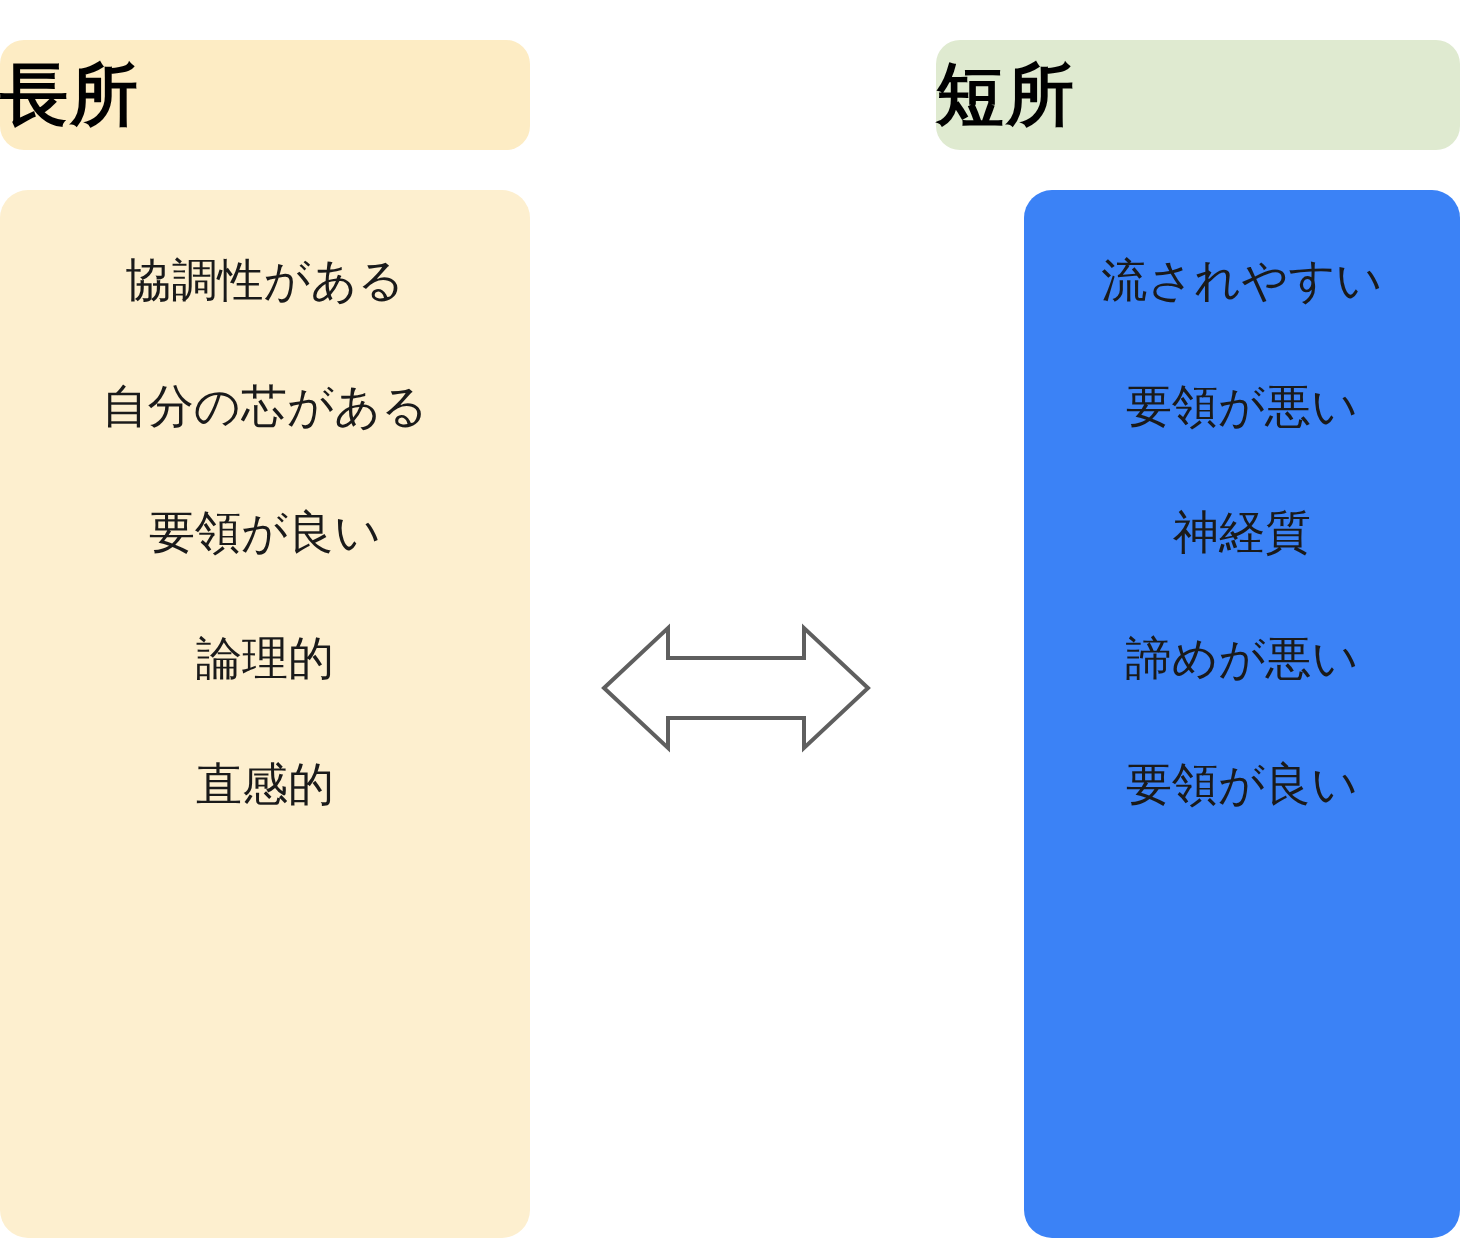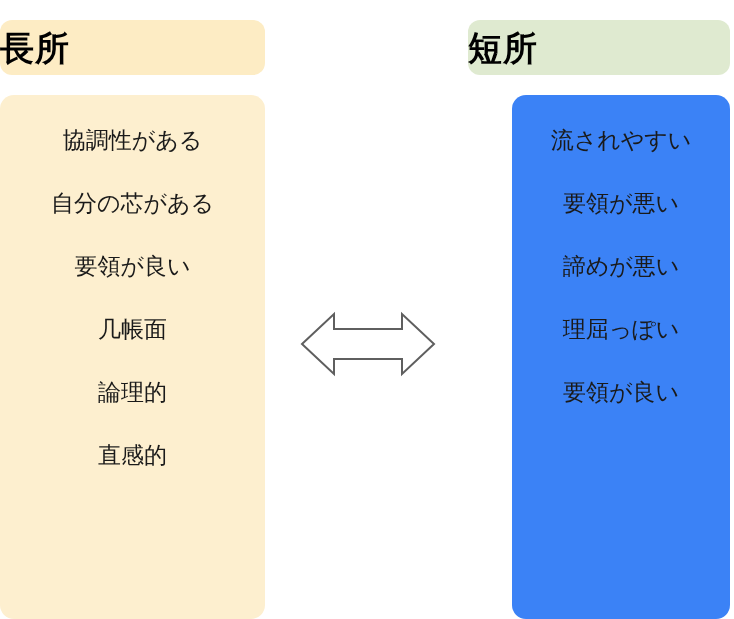--- a/index.html
+++ b/index.html
@@ -101,41 +101,40 @@
 
   <div class="column column-left">
     <div class="col-header">
       <span class="col-header-title">長所</span>
     </div>
     <div class="col-body">
       <ul class="trait-list">
         <li class="trait-item">協調性がある</li>
         <li class="trait-item">自分の芯がある</li>
         <li class="trait-item">要領が良い</li>
-        <li class="trait-item">几帳面</li>
         <li class="trait-item">論理的</li>
         <li class="trait-item">直感的</li>
       </ul>
     </div>
   </div>
 
   <div class="center-arrow">
     <svg viewBox="0 0 136 72" xmlns="http://www.w3.org/2000/svg">
       <polygon points="2,36 34,6 34,21 102,21 102,6 134,36 102,66 102,51 34,51 34,66" fill="#ffffff" stroke="#5f5f5f" stroke-width="2" stroke-linejoin="miter"></polygon>
     </svg>
   </div>
 
   <div class="column column-right">
     <div class="col-header">
       <span class="col-header-title">短所</span>
     </div>
     <div class="col-body">
       <ul class="trait-list">
         <li class="trait-item">流されやすい</li>
         <li class="trait-item">要領が悪い</li>
+        <li class="trait-item">神経質</li>
         <li class="trait-item">諦めが悪い</li>
-        <li class="trait-item">理屈っぽい</li>
         <li class="trait-item">要領が良い</li>
       </ul>
     </div>
   </div>
 
 </div>
 
 </body></html>

